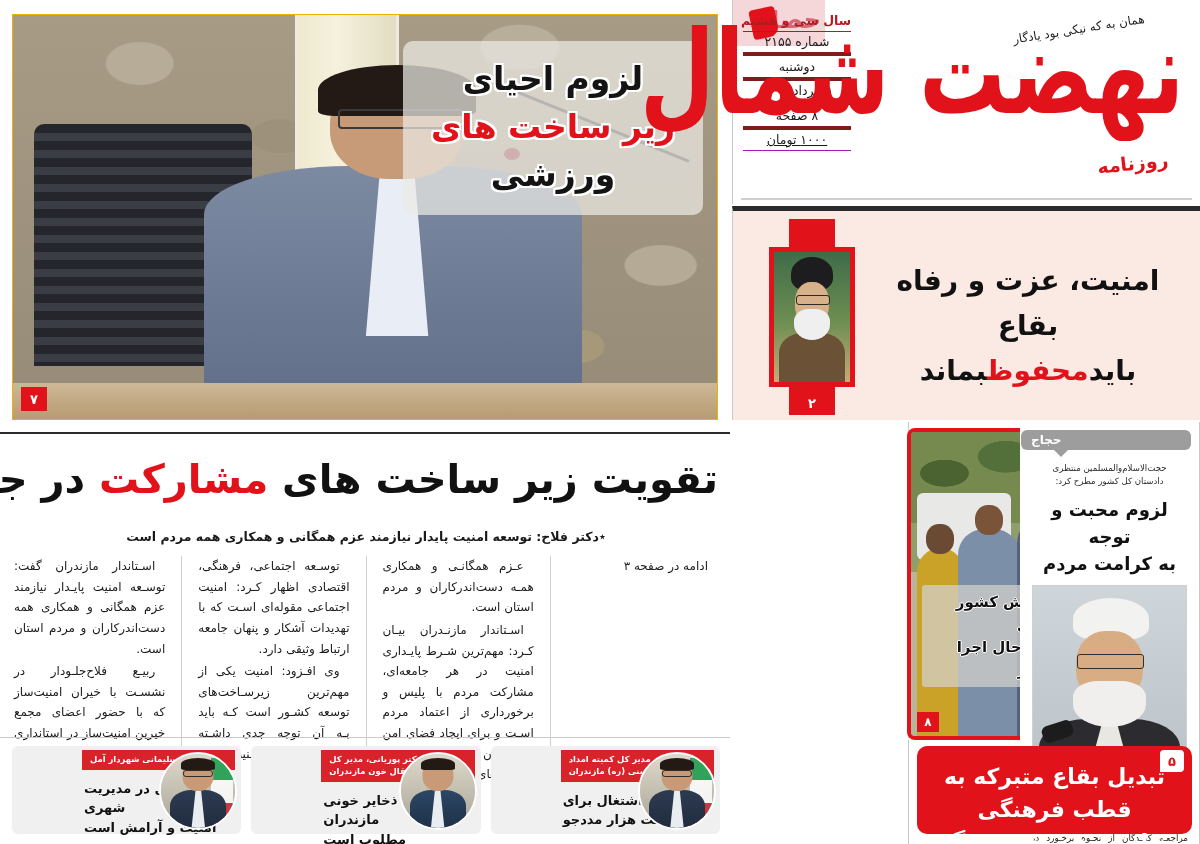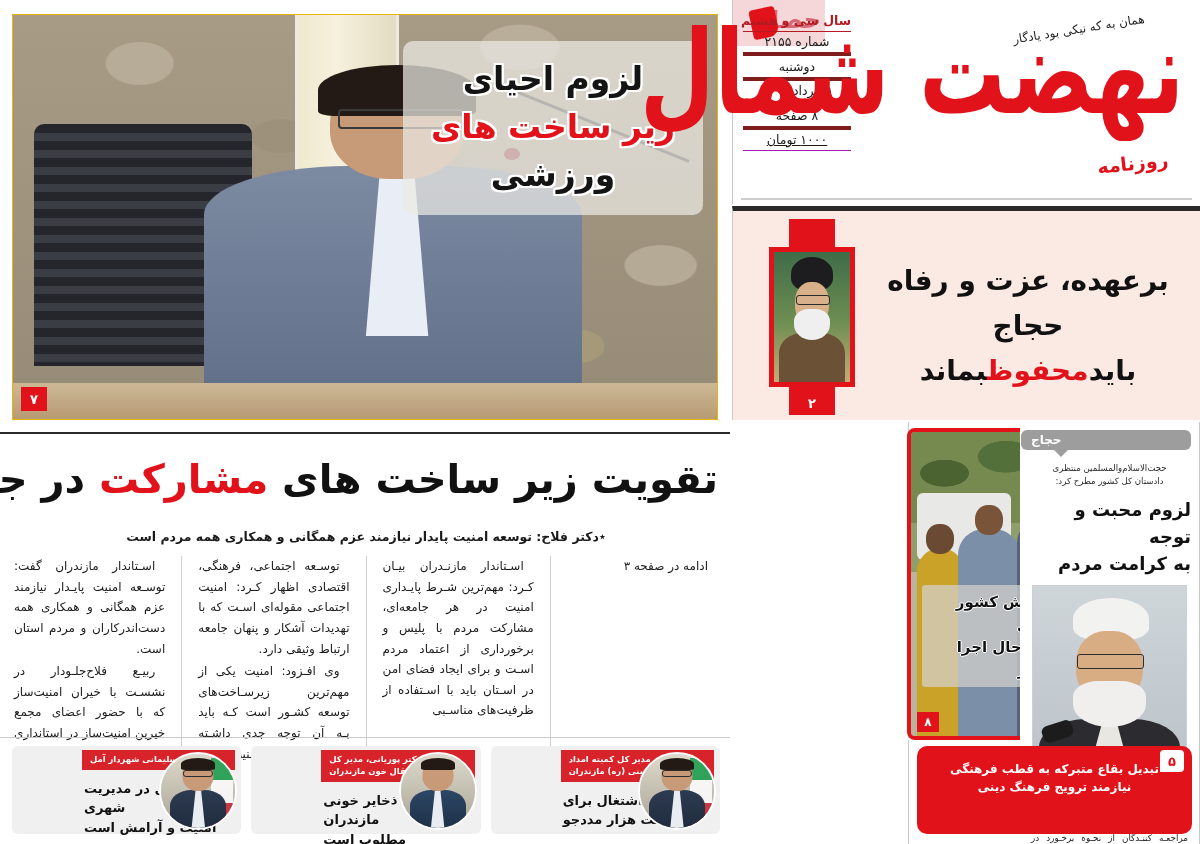--- a/index.html
+++ b/index.html
@@ -260,21 +260,21 @@
   }
   .pol-tab::after{
     content:"";position:absolute;left:32px;bottom:-7px;
     border-left:8px solid transparent;border-right:8px solid transparent;
     border-top:8px solid #9d9d9d;
   }
   .pol-kicker{
     margin-top:12px;text-align:center;font-size:8.6px;line-height:1.55;color:#2b2b2b;
   }
   .pol-head{
-    margin-top:7px;font-size:18px;font-weight:bold;
+    margin-top:7px;text-align:center;font-size:18px;font-weight:bold;
     line-height:1.5;color:#111;
   }
   .pol-photo{
     margin:8px 4px 0;height:208px;border:1px solid #cfcfcf;
     background:linear-gradient(180deg,#cfd6da,#b8c0c6);position:relative;overflow:hidden;
   }
   .m-turban{position:absolute;left:26%;top:6%;width:50%;height:20%;background:#f2f2f0;border-radius:50% 50% 30% 30%;}
   .m-face{position:absolute;left:28%;top:22%;width:44%;height:34%;background:#d9ad84;border-radius:44%;}
   .m-glass{position:absolute;left:29%;top:33%;width:42%;height:6%;border:1.5px solid #2e2e2e;border-radius:3px;}
   .m-beard{position:absolute;left:26%;top:46%;width:48%;height:22%;background:#f0efee;border-radius:36% 36% 52% 52%;}
@@ -325,21 +325,21 @@
   
   .promo{
     position:absolute;right:0;top:740px;width:292px;height:104px;
     box-sizing:border-box;padding:6px 8px 10px;border-left:1px solid #c9c9c9;
   }
   .promo-box{
     position:relative;width:100%;height:100%;background:#e2121b;border-radius:10px;
     box-sizing:border-box;padding:14px 12px 8px;text-align:center;
   }
   .promo-box .pt{
-    color:#fff;font-size:12px;font-weight:bold;line-height:1.5;
+    color:#fff;font-size:22px;font-weight:bold;line-height:1.5;
   }
   .promo-num{
     position:absolute;right:8px;top:4px;width:24px;height:22px;background:#fff;
     color:#e2121b;font-size:13px;font-weight:bold;
     display:flex;align-items:center;justify-content:center;
     border-radius:4px 4px 4px 0;
   }
 </style>
 </head>
 <body>
@@ -391,21 +391,21 @@
       <div class="logo-motto">همان به که نیکی بود یادگار</div>
       <div class="logo-main">نهضت شمال</div>
       <div class="logo-sub">روزنامه</div>
     </div>
 
     <div class="mast-rule"></div>
   </div>
 
   <div class="quote">
     <div class="quote-text">
-      <div>برعهده، عزت و رفاه حجاج</div>
+      <div>امنیت، عزت و رفاه بقاع</div>
       <div>
         <span>باید</span><span class="red">محفوظ</span><span>بماند</span>
       </div>
     </div>
 
     <div class="portrait-frame">
       <div class="pf-bar"></div>
       <div class="pf-img">
         <div class="k-robe"></div>
         <div class="k-turban"></div>
@@ -424,20 +424,21 @@
       <span>در جامعه</span>
     </div>
     <div class="ms-sub">٭دکتر فلاح: توسعه امنیت پایدار نیازمند عزم همگانی و همکاری همه مردم است</div>
 
     <div class="ms-cols">
       <div class="ms-col">
         <p class="cont">ادامه در صفحه ۳</p>
       </div>
       <div class="ms-sep"></div>
       <div class="ms-col">
+        <p>عـزم همگانـی و همکاری همـه دست‌اندرکاران و مردم استان است.</p>
         <p>اسـتاندار مازنـدران بیـان کـرد: مهم‌ترین شـرط پایـداری امنیت در هر جامعه‌ای، مشارکت مردم با پلیس و برخورداری از اعتماد مردم اسـت و برای ایجاد فضای امن در اسـتان باید با اسـتفاده از ظرفیت‌های مناسـبی</p>
       </div>
       <div class="ms-sep"></div>
       <div class="ms-col">
         <p>توسـعه اجتماعی، فرهنگی، اقتصادی اظهار کـرد: امنیت اجتماعی مقوله‌ای اسـت که با تهدیدات آشکار و پنهان جامعه ارتباط وثیقی دارد.</p>
         <p>وی افـزود: امنیت یکی از مهم‌ترین زیرسـاخت‌های توسعه کشـور است کـه باید بـه آن توجه جدی داشـته باشـیم و توسعه امنیت پایدار نیازمند</p>
       </div>
       <div class="ms-sep"></div>
       <div class="ms-col">
         <p>اسـتاندار مازندران گفت: توسـعه امنیت پایـدار نیازمند عزم همگانی و همکاری همه دست‌اندرکاران و مردم استان است.</p>

